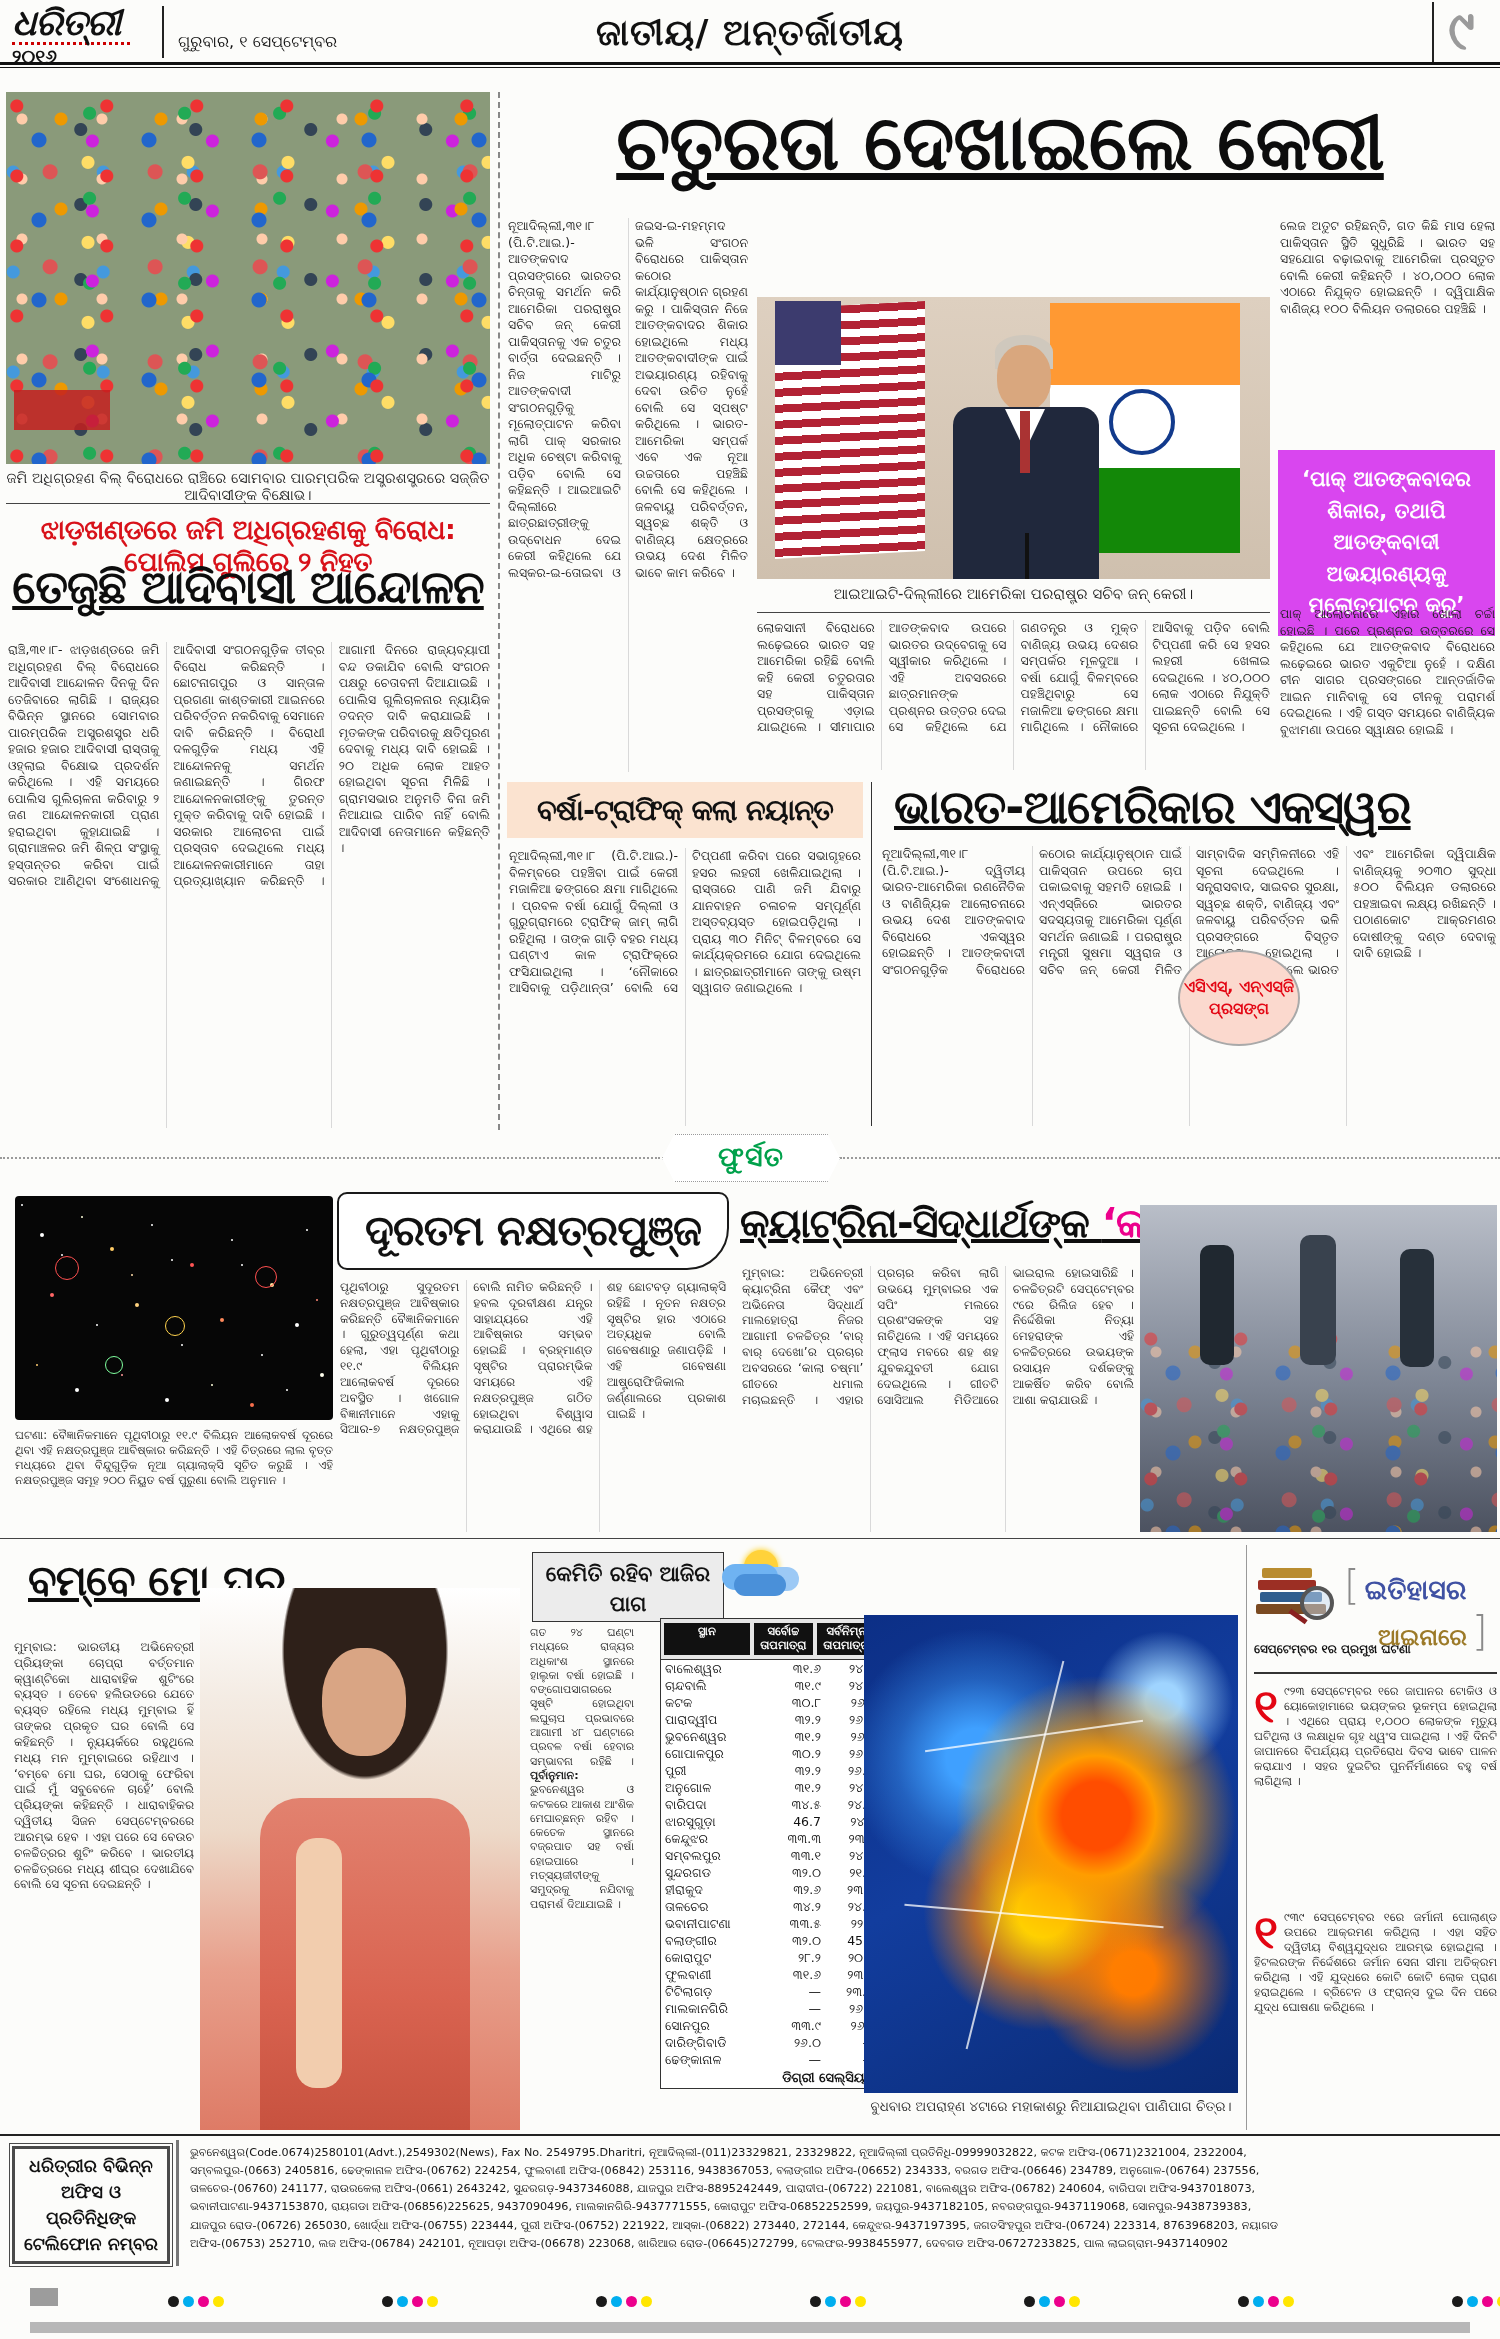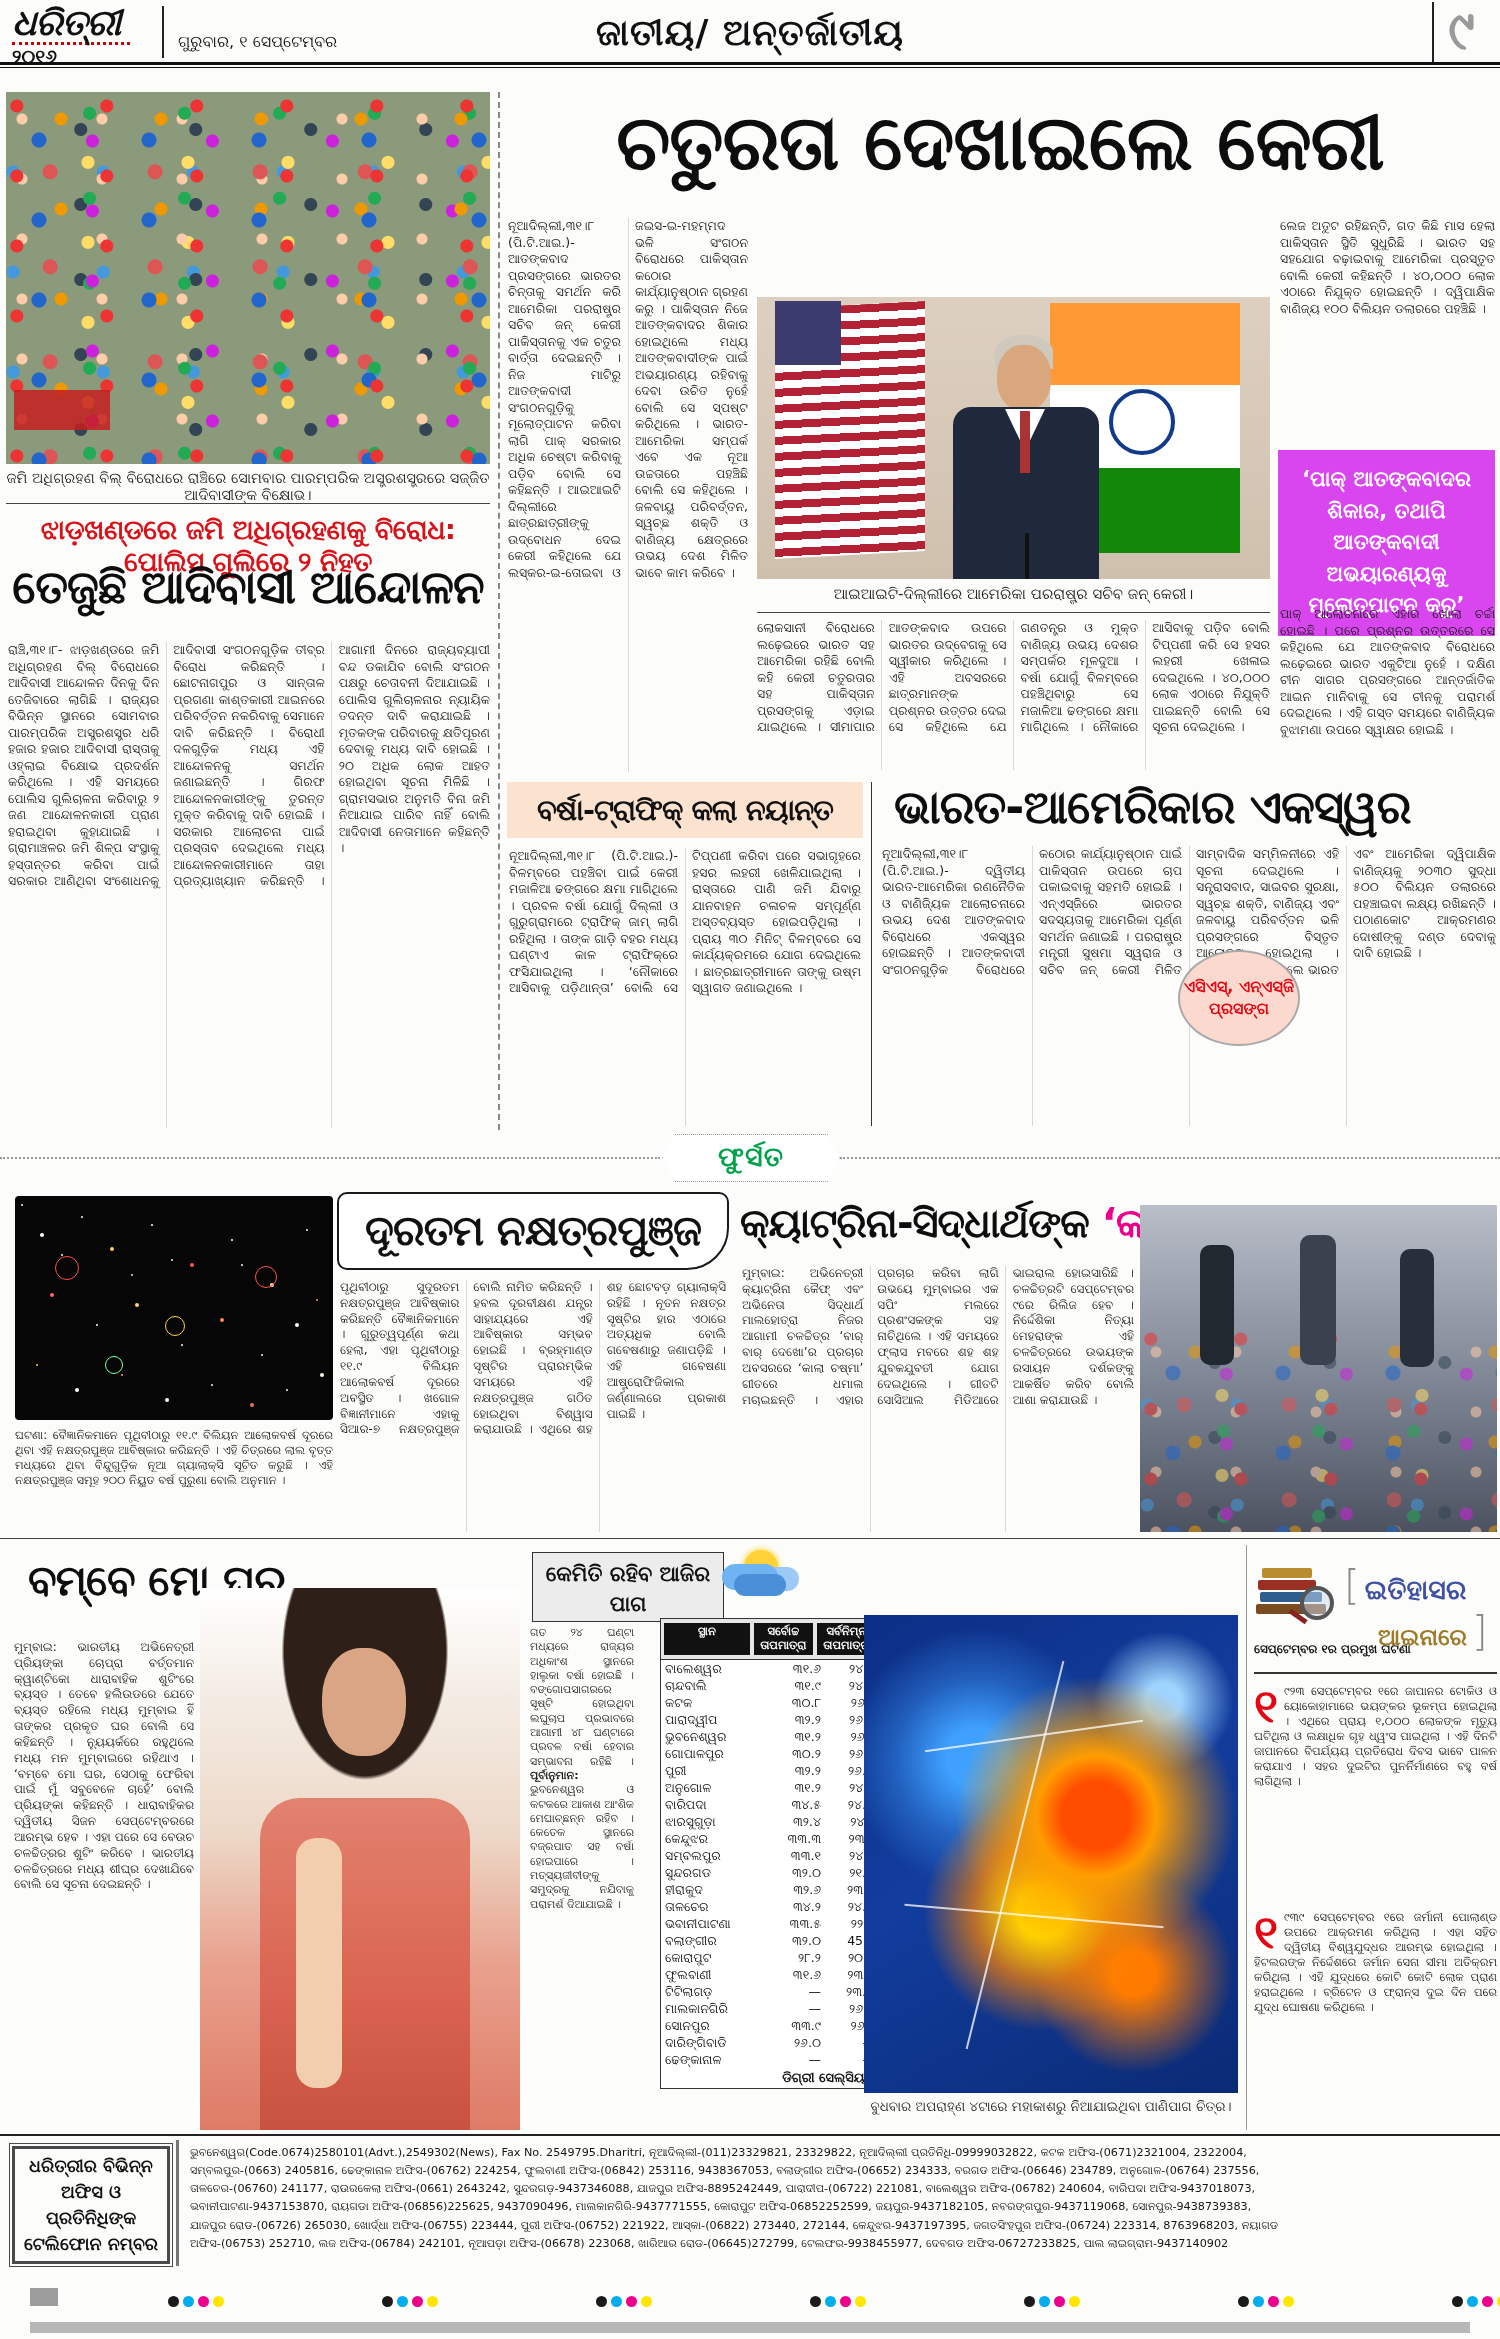--- a/index.html
+++ b/index.html
@@ -31,21 +31,21 @@
      radial-gradient(circle at 55% 30%, #e90 0 6px, transparent 7px),
      radial-gradient(circle at 72% 70%, #c2d 0 6px, transparent 7px),
      radial-gradient(circle at 88% 25%, #2a5 0 6px, transparent 7px),
      radial-gradient(circle at 42% 84%, #d55 0 7px, transparent 8px),
      radial-gradient(circle at 20% 45%, #fca 0 5px, transparent 6px),
      radial-gradient(circle at 65% 50%, #345 0 6px, transparent 7px),
      radial-gradient(circle at 82% 88%, #fd6 0 6px, transparent 7px),
      radial-gradient(circle at 8% 80%, #49d 0 6px, transparent 7px);
      background-size:90px 70px,110px 80px,100px 90px,120px 70px,95px 85px,105px 95px,80px 60px,115px 75px,100px 80px,90px 100px;}
   .kicker{color:#d8121a;font-weight:bold;font-size:27px;text-align:center;letter-spacing:-.5px;}
-  .headline{font-weight:bold;color:#0d0d0d;text-align:center;letter-spacing:-1px;}
+  .headline{font-weight:bold;color:#0d0d0d;text-align:center;letter-spacing:-1px;text-decoration:underline;}
   .pullquote{background:#d946ef;color:#fff;font-weight:bold;font-size:21px;line-height:1.5;
              text-align:center;padding:14px 8px;}
   .peach-h{background:#fbe3d0;font-weight:bold;font-size:29px;text-align:center;line-height:56px;letter-spacing:-1px;}
   .badge{background:#fbd9ce;border:2px solid #a9a9a9;border-radius:50%;color:#e30613;
          font-weight:bold;font-size:16px;text-align:center;display:flex;align-items:center;justify-content:center;line-height:1.35;}
   
   .zigzag{border-top:2px dotted #9a9a9a;}
   #fursat-label{border:1px dotted #9a9a9a;background:#fff;color:#00a14b;font-weight:bold;
     font-size:27px;text-align:center;line-height:44px;letter-spacing:1px;
     clip-path:polygon(0 50%,7% 0,93% 0,100% 50%,93% 100%,7% 100%);}
@@ -270,21 +270,21 @@
           <span class="wc1">୩୧.୨</span>
           <span class="wc2">୨୪.୫</span>
         </div>
         <div class="wrow">
           <span class="wc0">ବାରିପଦା</span>
           <span class="wc1">୩୪.୫</span>
           <span class="wc2">୨୪.୦</span>
         </div>
         <div class="wrow">
           <span class="wc0">ଝାରସୁଗୁଡ଼ା</span>
-          <span class="wc1">୩୨.୪</span>
+          <span class="wc1">46.7</span>
           <span class="wc2">୨୪.୮</span>
         </div>
         <div class="wrow">
           <span class="wc0">କେନ୍ଦୁଝର</span>
           <span class="wc1">୩୩.୩</span>
           <span class="wc2">୨୩.୮</span>
         </div>
         <div class="wrow">
           <span class="wc0">ସମ୍ବଲପୁର</span>
           <span class="wc1">୩୩.୧</span>

